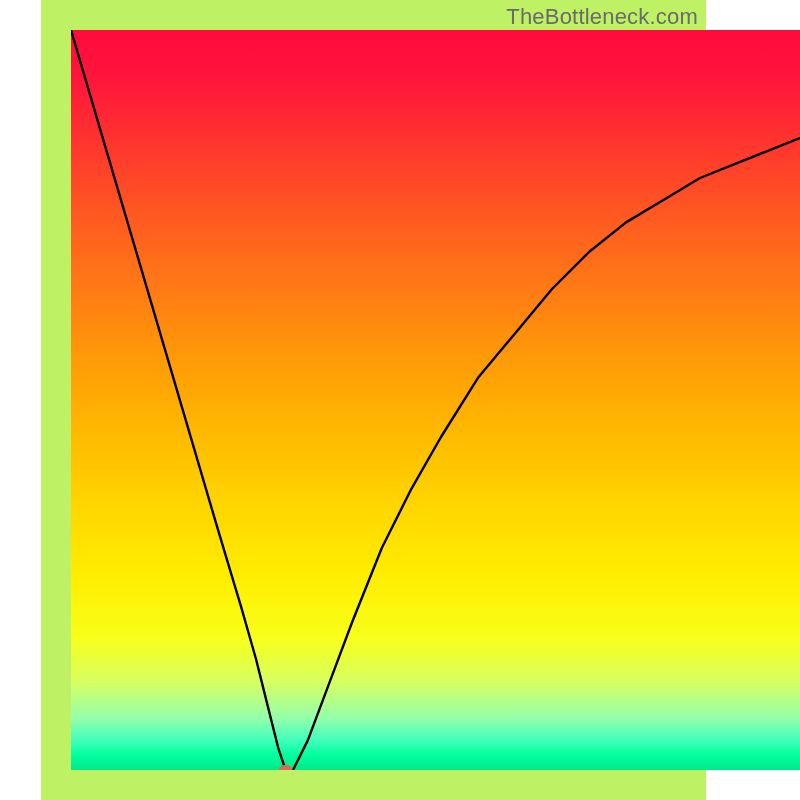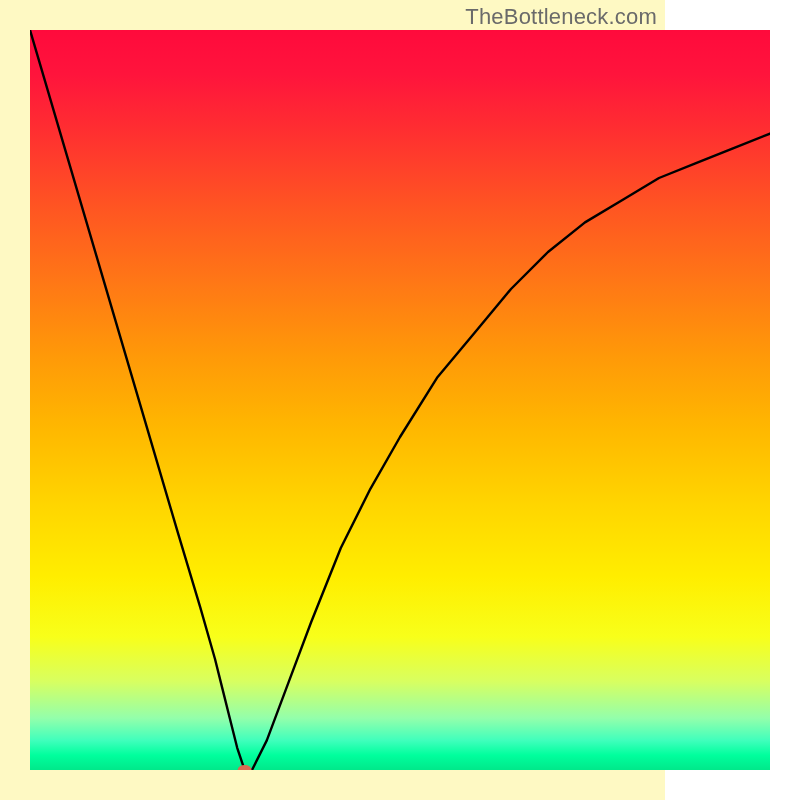--- a/index.html
+++ b/index.html
@@ -7,21 +7,22 @@
     padding: 0;
     width: 800px;
     height: 800px;
     overflow: hidden;
     font-family: Arial, Helvetica, sans-serif;
   }
   .chart-container {
     position: relative;
     width: 665px;
     height: 800px;
-    background: #fef9c3;
+    background: #bef264;
+    margin-left: 41px;
   }
   .plot-area {
     position: absolute;
     left: 30px;
     top: 30px;
     width: 740px;
     height: 740px;
     background: linear-gradient(to bottom,
       #ff0a3c 0%,
       #ff143c 6%,

